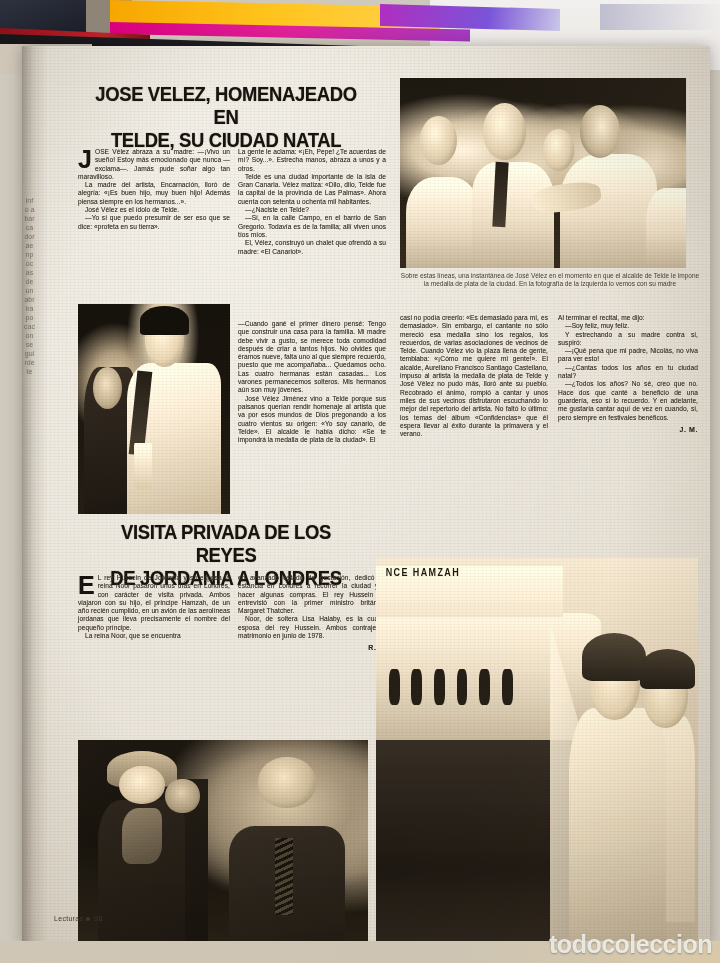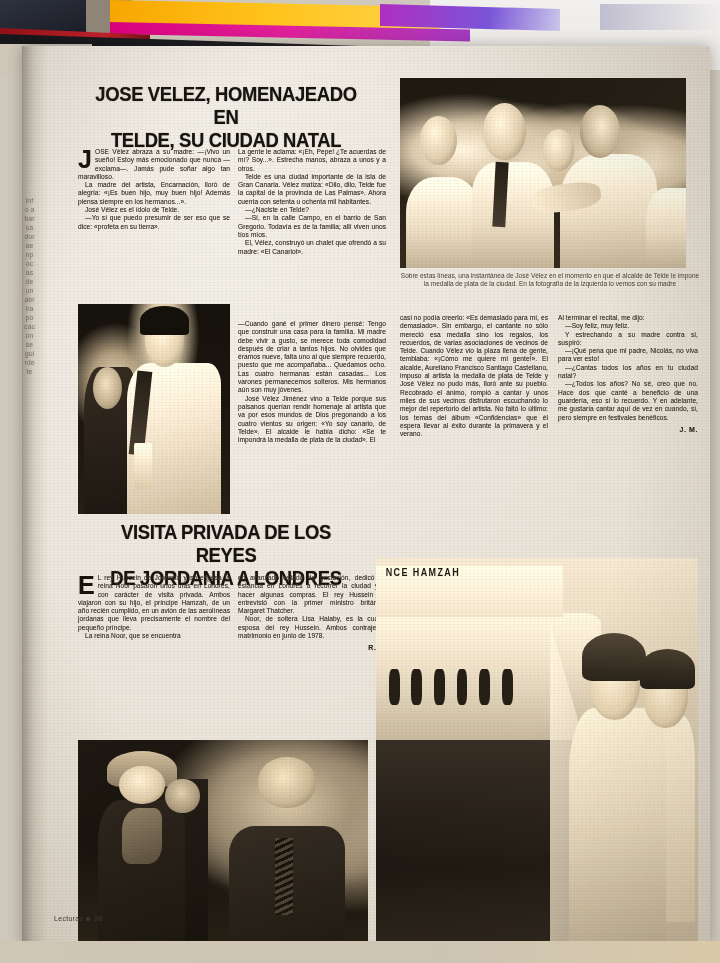--- a/index.html
+++ b/index.html
@@ -595,13 +595,14 @@
 
     <div class="footer" style="left:32px; bottom:24px;">
       <span>Lecturas</span><span class="dot"></span><span>98</span>
     </div>
 
     <div class="grain"></div>
     <div class="vignette"></div>
   </div>
 
   <div class="bottom-strip"></div>
+  <div class="watermark">todocoleccion</div>
 </div>
 
 </body></html>

